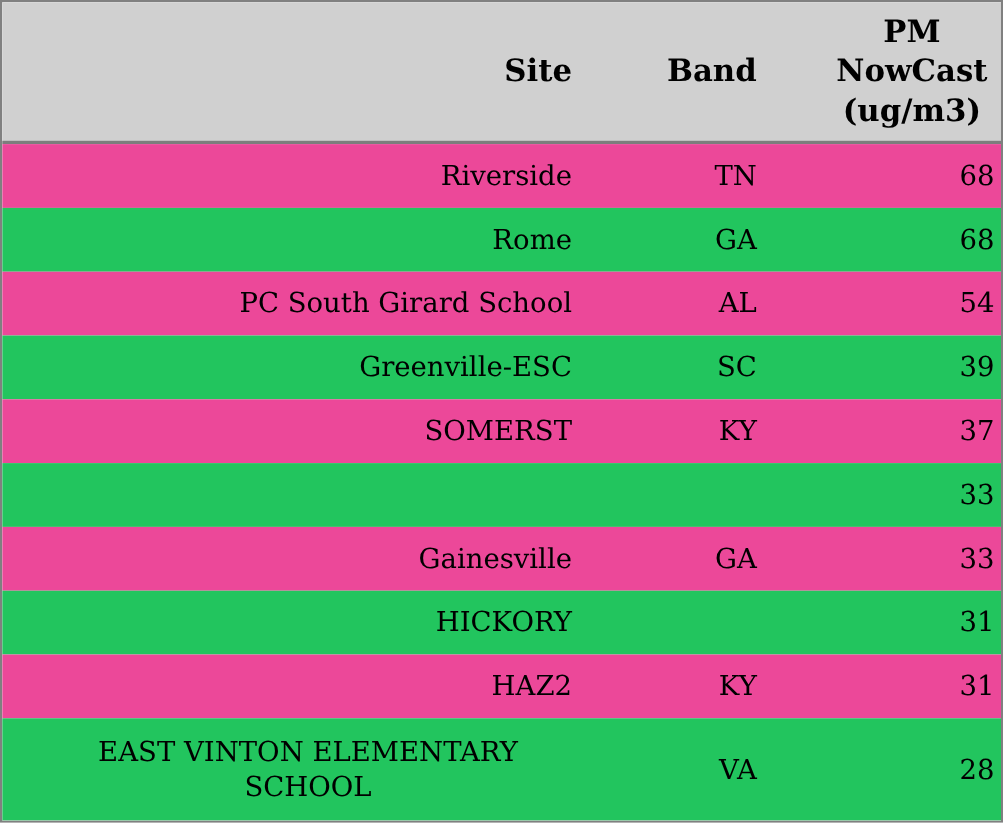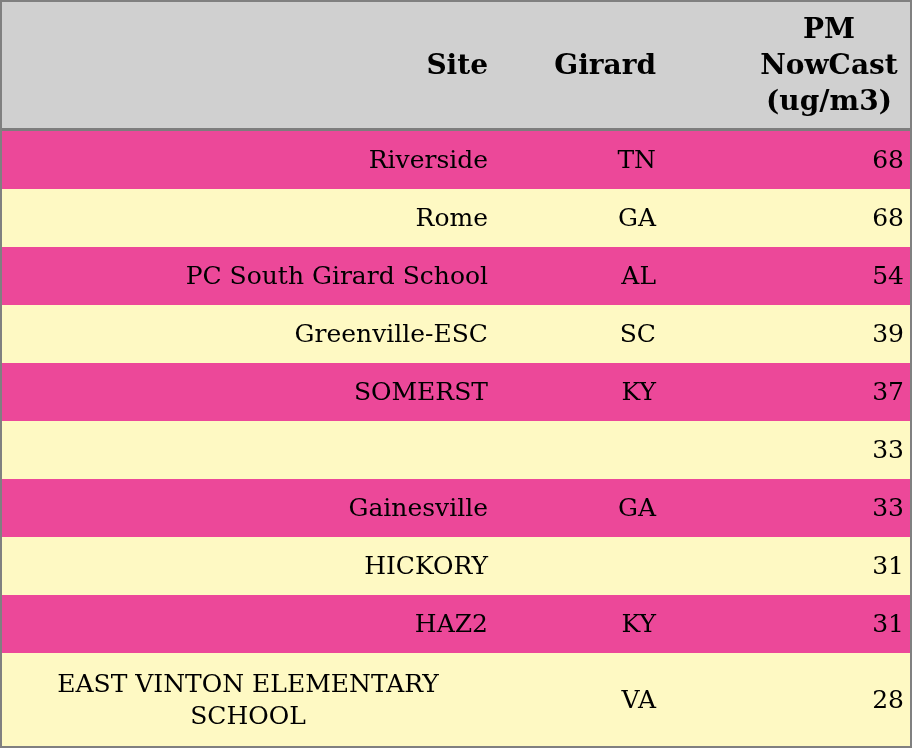--- a/index.html
+++ b/index.html
@@ -25,51 +25,51 @@
     font-weight: bold;
     font-size: 28px;
     box-sizing: border-box;
   }
 
   .row {
     display: flex;
     flex: 0 0 auto;
     height: 58px;
     font-size: 25px;
-    background: #fef9c3;
+    background: #22c55e;
   }
   .row.odd { background: #ec4899; }
   .row.last { flex: 1 1 auto; height: auto; }
 
   .cell {
     display: flex;
     align-items: center;
     justify-content: flex-end;
     text-align: center;
     box-sizing: border-box;
     padding: 2px 6px;
     line-height: 1.28;
   }
-  .col-site  { width: 492px; }
+  .col-site  { width: 492px; margin-left: 32px; }
   .col-state { width: 168px; }
   .col-pm    { flex: 1; }
 
   .pm-header-text { max-width: 150px; display: inline-block; }
 </style>
 </head>
 <body>
 
 <div class="table-wrap">
 
   <div class="header-row">
     <div class="cell col-site">
       <span>Site</span>
     </div>
     <div class="cell col-state">
-      <span>Girard</span>
+      <span>Band</span>
     </div>
     <div class="cell col-pm">
       <span class="pm-header-text">PM NowCast (ug/m3)</span>
     </div>
   </div>
 
   <div class="row odd">
     <div class="cell col-site">Riverside</div>
     <div class="cell col-state">TN</div>
     <div class="cell col-pm">68</div>

